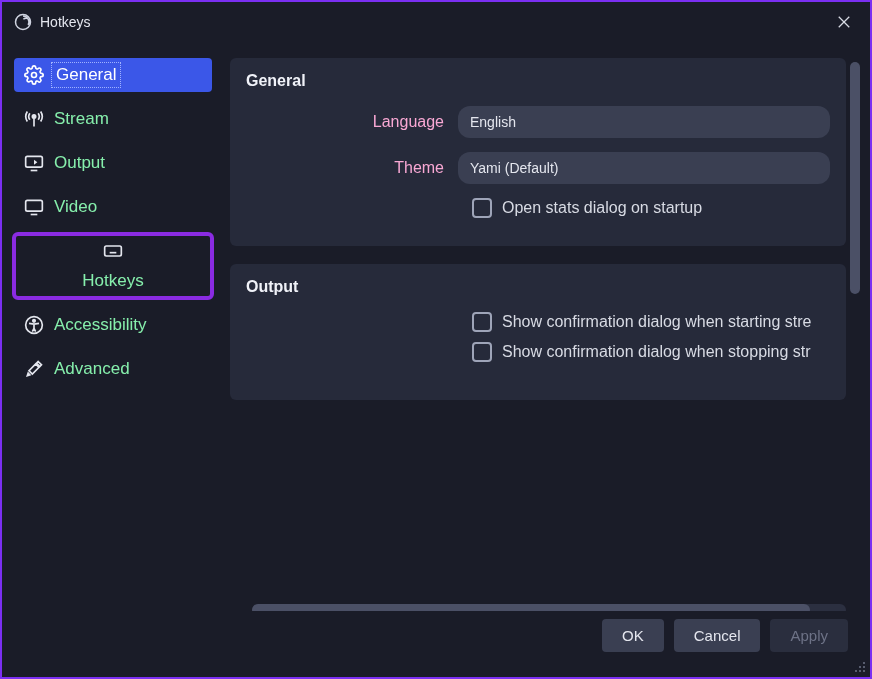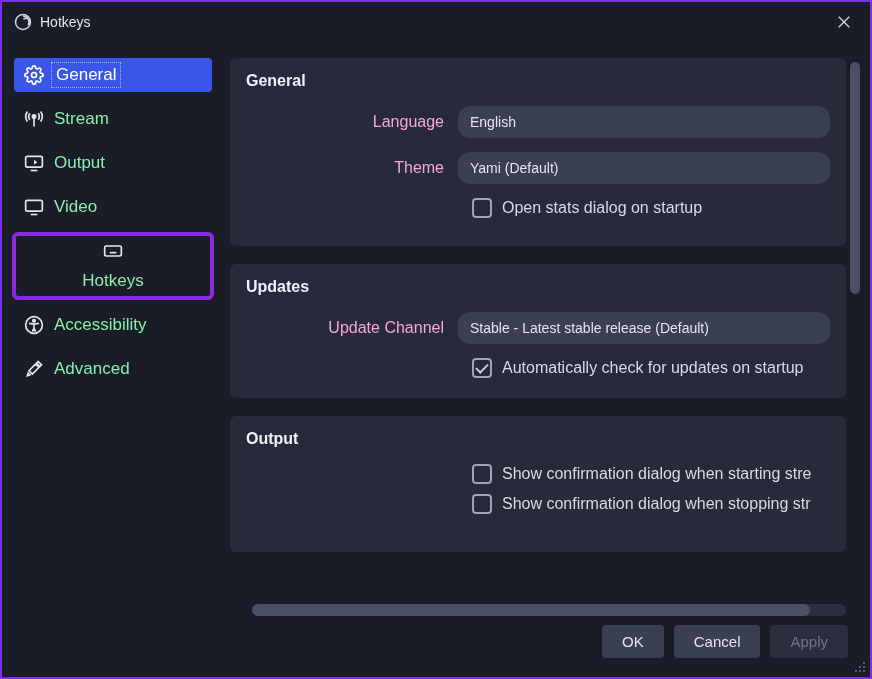--- a/index.html
+++ b/index.html
@@ -169,21 +169,21 @@
     left: 0; top: 0;
     height: 12px;
     width: 94%;
     background: #4b5066;
     border-radius: 6px;
   }
 
   
   .footer {
     position: absolute;
-    left: 2px; right: 2px; bottom: 12px;
+    left: 2px; right: 2px; bottom: 18px;
     height: 48px;
     display: flex;
     align-items: center;
     justify-content: flex-end;
     gap: 10px;
     padding-right: 20px;
     background: #1a1c28;
   }
   .btn {
     background: #3a3f52;
@@ -330,33 +330,20 @@
           <div class="form-label">Theme</div>
           <div class="select">Yami (Default)</div>
         </div>
 
         <div class="check-row">
           <span class="checkbox"></span>
           <span>Open stats dialog on startup</span>
         </div>
       </div>
 
-      <div class="section">
-        <div class="section-title">Updates</div>
-
-        <div class="form-row">
-          <div class="form-label">Update Channel</div>
-          <div class="select">Stable - Latest stable release (Default)</div>
-        </div>
-
-        <div class="check-row" style="margin-bottom:2px;">
-          <span class="checkbox checked"></span>
-          <span>Automatically check for updates on startup</span>
-        </div>
-      </div>
 
       <div class="section" style="margin-bottom:0; padding-bottom:28px;">
         <div class="section-title">Output</div>
 
         <div class="check-row">
           <span class="checkbox"></span>
           <span>Show confirmation dialog when starting stre</span>
         </div>
         <div class="check-row">
           <span class="checkbox"></span>

